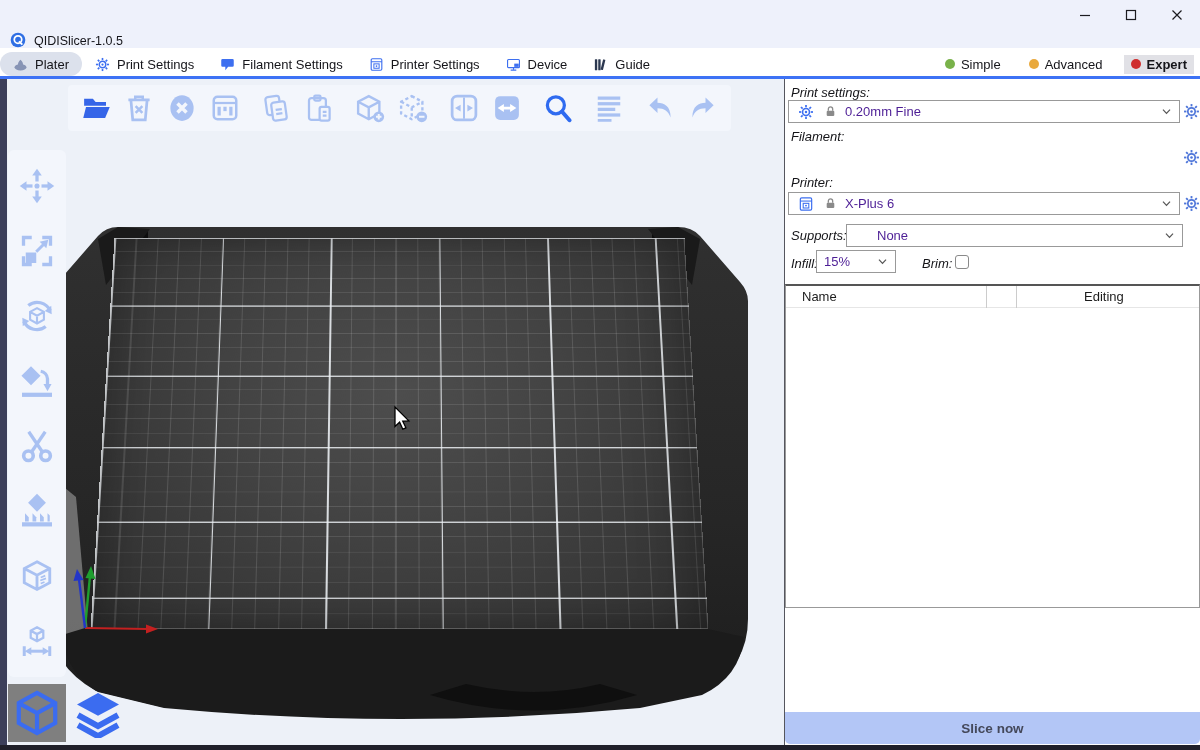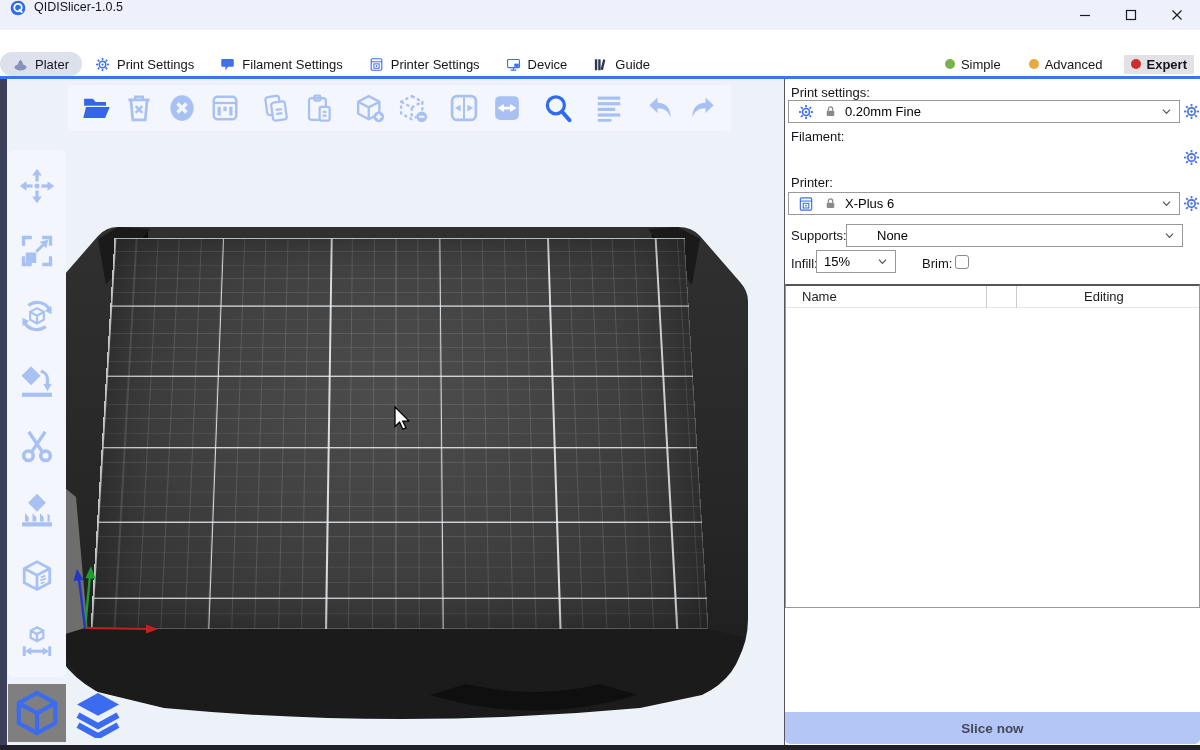--- a/index.html
+++ b/index.html
@@ -1,20 +1,20 @@
 <!DOCTYPE html>
 <html><head>
 <meta charset="utf-8">
 <style>
   * { margin:0; padding:0; box-sizing:border-box; }
   html,body { width:1200px; height:750px; font-family:"Liberation Sans", sans-serif; background:#fff; overflow:hidden; }
   #app { position:relative; width:1200px; height:750px; background:#fff; }
 
   
-  .titlebar { position:absolute; left:0; top:0; width:1200px; height:30px; background:#eef1fb; display:flex; align-items:flex-start; }
+  .titlebar { position:absolute; left:0; top:0; width:1200px; height:48px; background:#eef1fb; display:flex; align-items:flex-end; }
   .titlebar .logo { width:16px; height:16px; margin-left:10px; }
   .titlebar .title { margin-left:8px; font-size:12.5px; color:#15151a; }
   .wincontrols { position:absolute; right:0; top:0; height:30px; display:flex; }
   .winbtn { width:46px; height:30px; display:flex; align-items:center; justify-content:center; color:#1b1b1f; }
 
   
   .menubar { position:absolute; left:0; top:30px; width:1200px; height:22px; background:#fff; display:flex; align-items:center; gap:16px; padding-left:9px; }
   .menubar span { font-size:13px; color:#141418; cursor:default; }
 
   
@@ -52,24 +52,24 @@
   .lslot { width:40px; height:40px; display:flex; align-items:center; justify-content:center; }
   .lslot svg { width:36px; height:36px; color:#a9c1f2; }
 
   .btn3d { position:absolute; left:8px; top:605px; width:58px; height:58px; background:#7f7f7f; display:flex; align-items:center; justify-content:center; }
   .btn3d svg { width:46px; height:46px; color:#3b6cf0; }
   .btnpreview { position:absolute; left:70px; top:608px; width:56px; height:54px; display:flex; align-items:center; justify-content:center; }
   .btnpreview svg { width:48px; height:48px; color:#3b6cf0; }
 
   
   .sidebar { position:absolute; left:784px; top:79px; width:416px; height:666px; background:#fff; border-left:1px solid #55565e; }
-  .sblabel { position:absolute; font-size:13px; color:#141418; }
+  .sblabel { position:absolute; font-size:13px; color:#141418;font-style:italic; }
   .combo { position:absolute; height:23px; background:#fff; border:1px solid #999; display:flex; align-items:center; }
   .combo .chev { position:absolute; right:6px; width:13px; height:13px; color:#555; }
-  .combo .ctext { font-size:13px; color:#000000;text-align:right; }
+  .combo .ctext { font-size:13px; color:#4c1d95;text-align:right; }
   .combo .lock { width:13px; height:13px; color:#8a8a8a; margin:0 8px 0 10px; flex:none; }
   .combo .cgear { width:16px; height:16px; color:#3d6ff0; margin-left:9px; flex:none; }
   .combo .cprinter { width:16px; height:16px; color:#3d6ff0; margin-left:9px; flex:none; }
   .swatch { width:22px; height:14px; background:#2e90e9; border:1px solid #4a4a4a; margin-left:7px; flex:none; }
   .sbgear { position:absolute; width:17px; height:17px; color:#4c74d9; }
   .checkbox { position:absolute; width:14px; height:14px; border:1.5px solid #8a8a8a; border-radius:3px; background:#fff; }
   .objtable { position:absolute; left:0px; top:205px; width:415px; height:324px; border-top:2px solid #555; border-left:1px solid #999; border-right:1px solid #999; border-bottom:1px solid #999; background:#fff; }
   .thead { position:relative; height:22px; border-bottom:1px solid #e6e6e6; }
   .thead .h { position:absolute; top:3px; font-size:13px; color:#1c1c1c; }
   .vsep { position:absolute; top:0; width:1px; height:22px; background:#ccc; }

